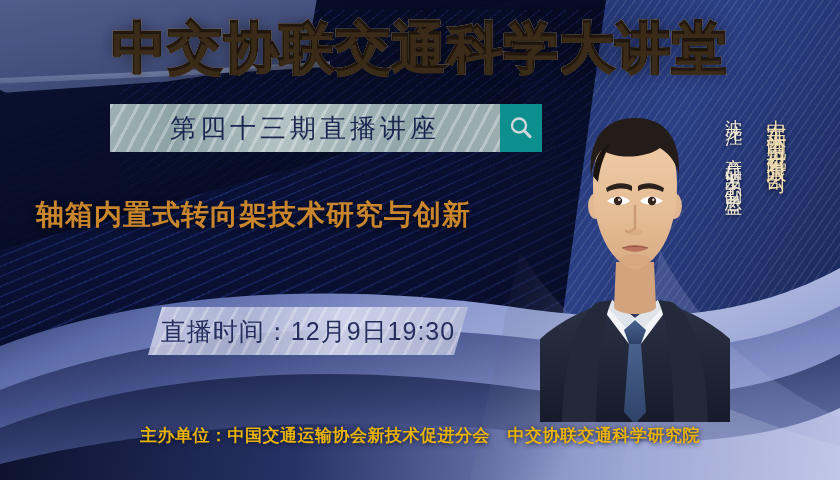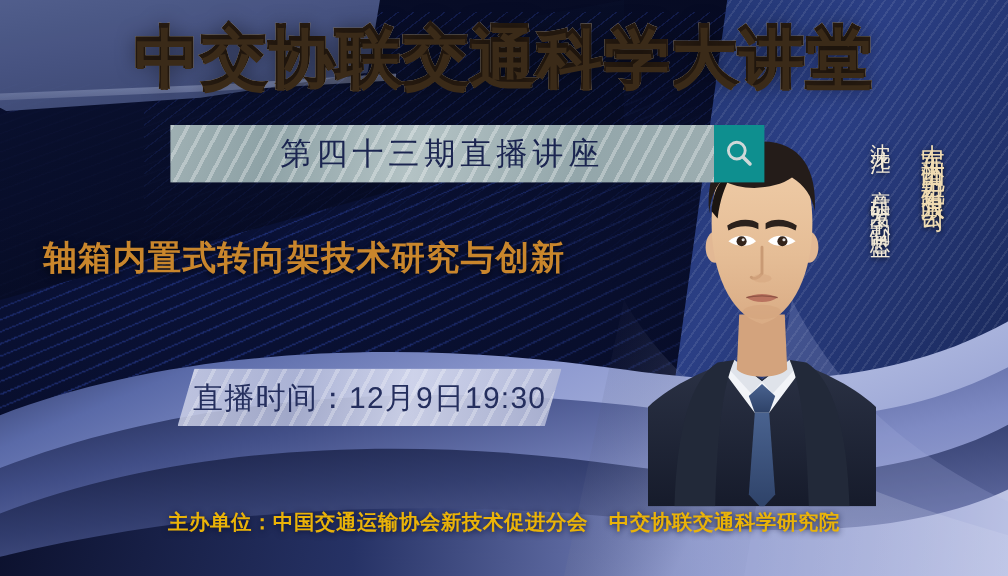--- a/index.html
+++ b/index.html
@@ -88,23 +88,22 @@
     white-space:nowrap;
   }
   .main-title-inner{
     background:linear-gradient(180deg,#fdf5e6 0%,#f3e3c4 55%,#e3cda1 100%);
     -webkit-background-clip:text;background-clip:text;color:transparent;
   }
 
   
   .sub-wrap{position:absolute;left:110px;top:104px;height:48px;display:flex;align-items:stretch;}
   .sub-bar{
-    position:relative;width:453px;height:48px;overflow:hidden;
+    position:relative;width:390px;height:48px;overflow:hidden;
     background:linear-gradient(100deg,#9fb0b3 0%,#8ea2a6 18%,#b3c2c4 45%,#93a6aa 75%,#9cadb0 100%);
-    margin-left:32px;
   }
   .sub-bar .stripes{
     position:absolute;inset:0;
     background:repeating-linear-gradient(118deg,
       rgba(255,255,255,.30) 0px, rgba(255,255,255,.30) 3px,
       rgba(255,255,255,0) 3px, rgba(255,255,255,0) 12px);
   }
   .sub-text{
     position:relative;z-index:2;height:48px;line-height:48px;text-align:center;
     color:#1b2550;font-size:26px;letter-spacing:4px;font-weight:500;

